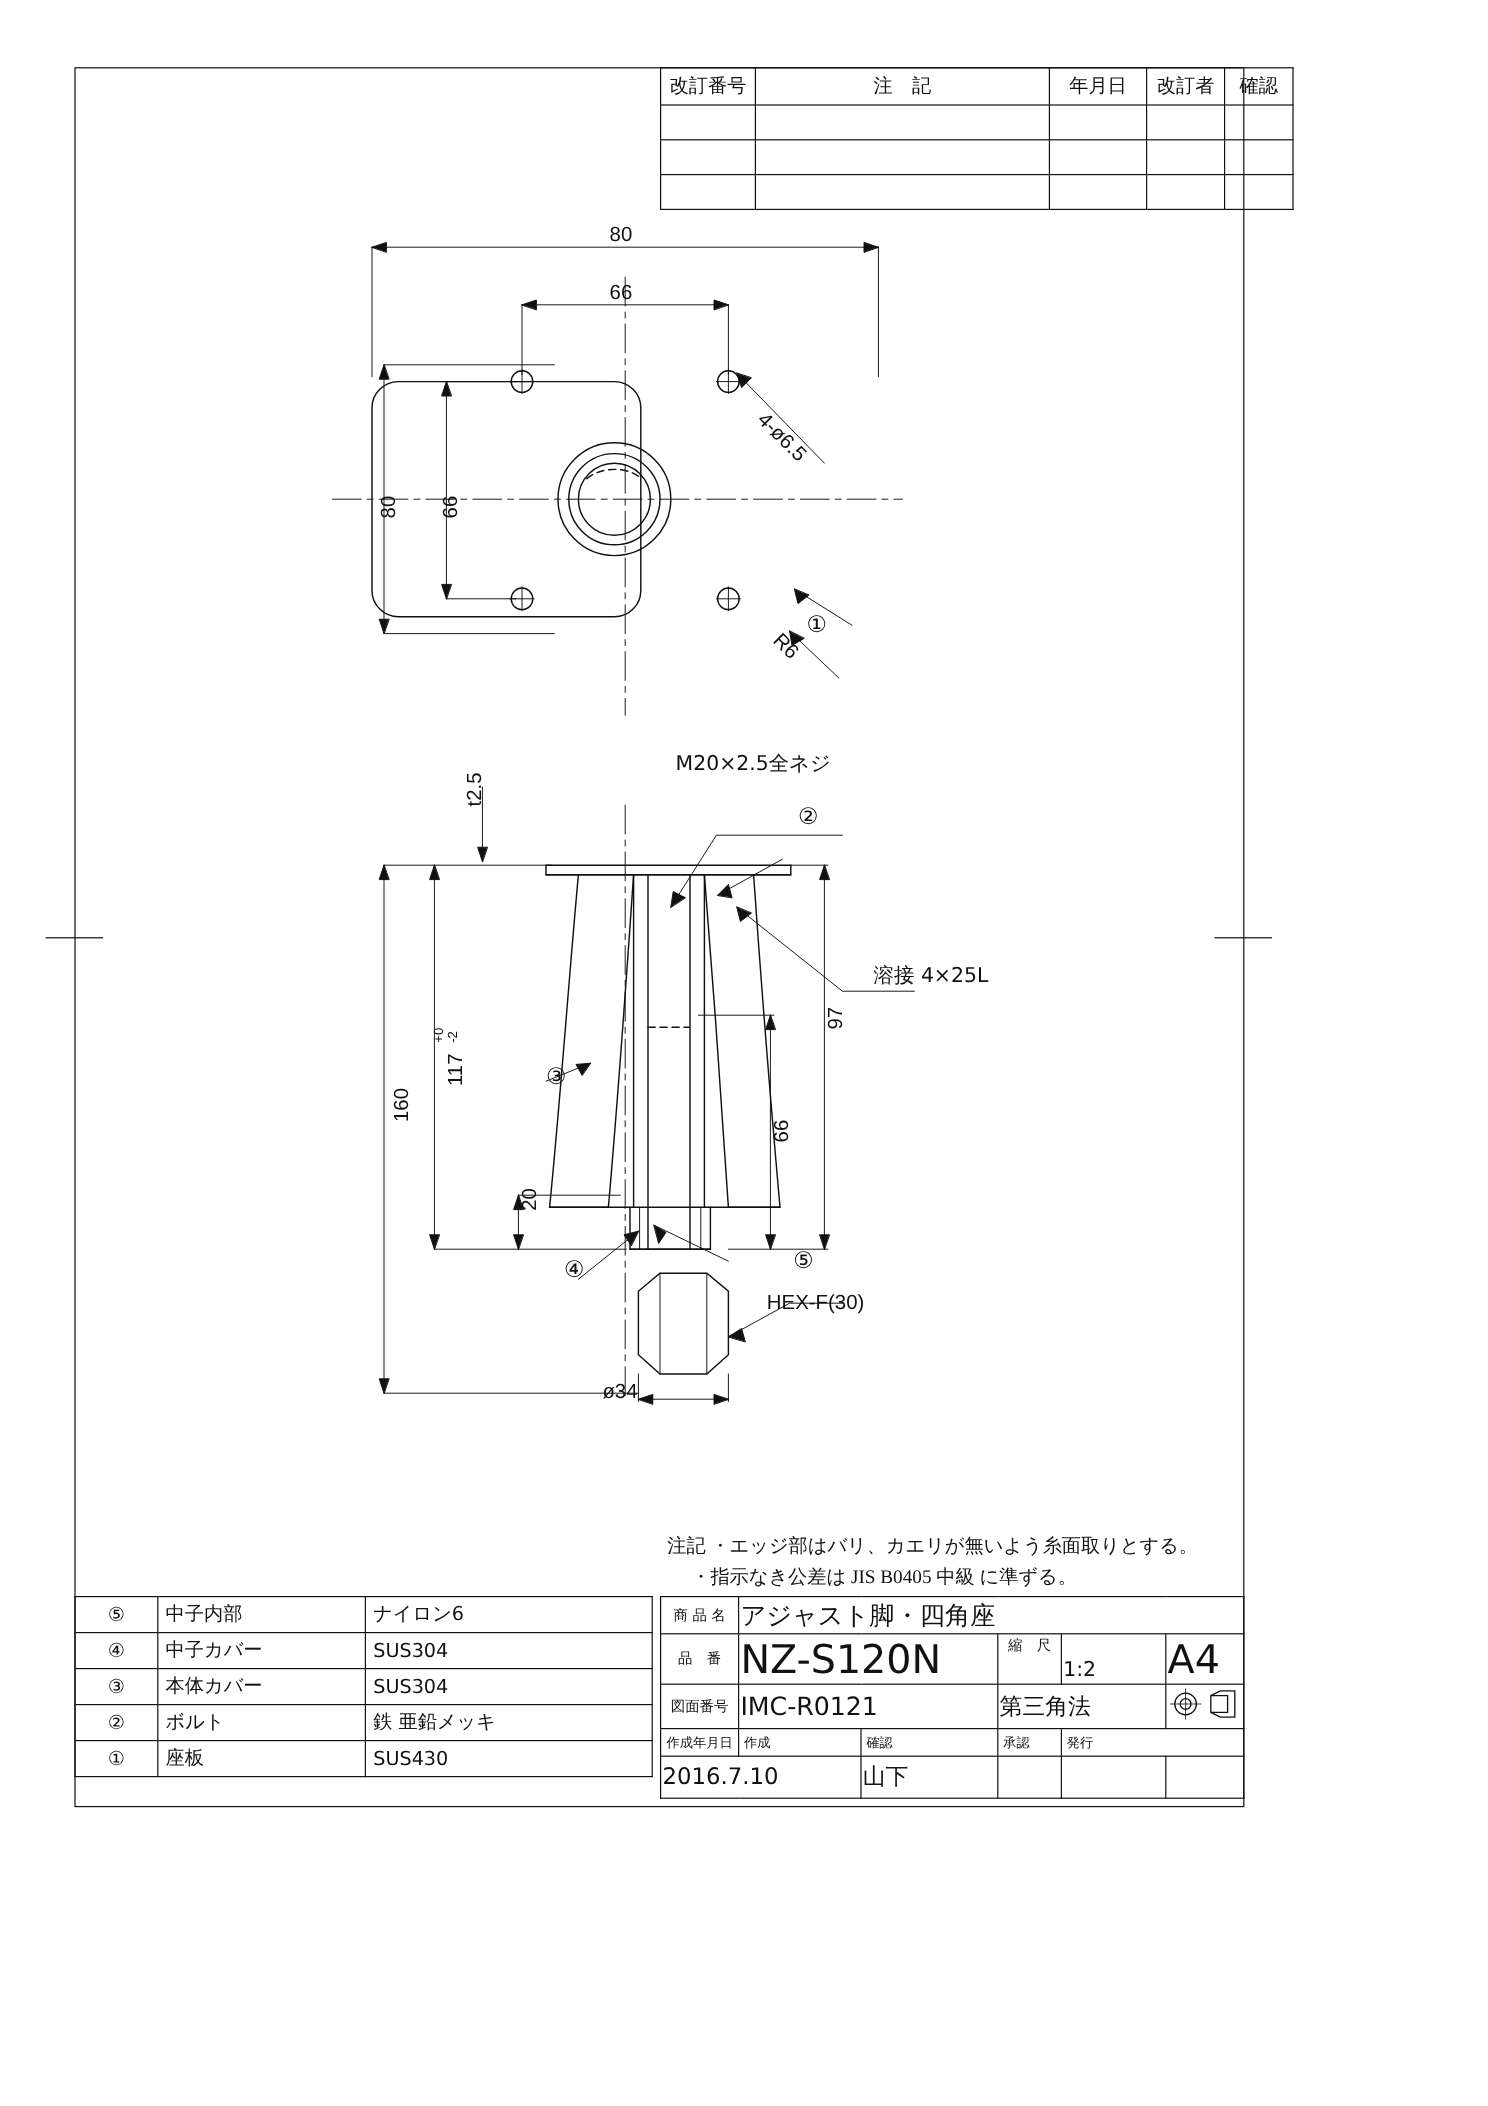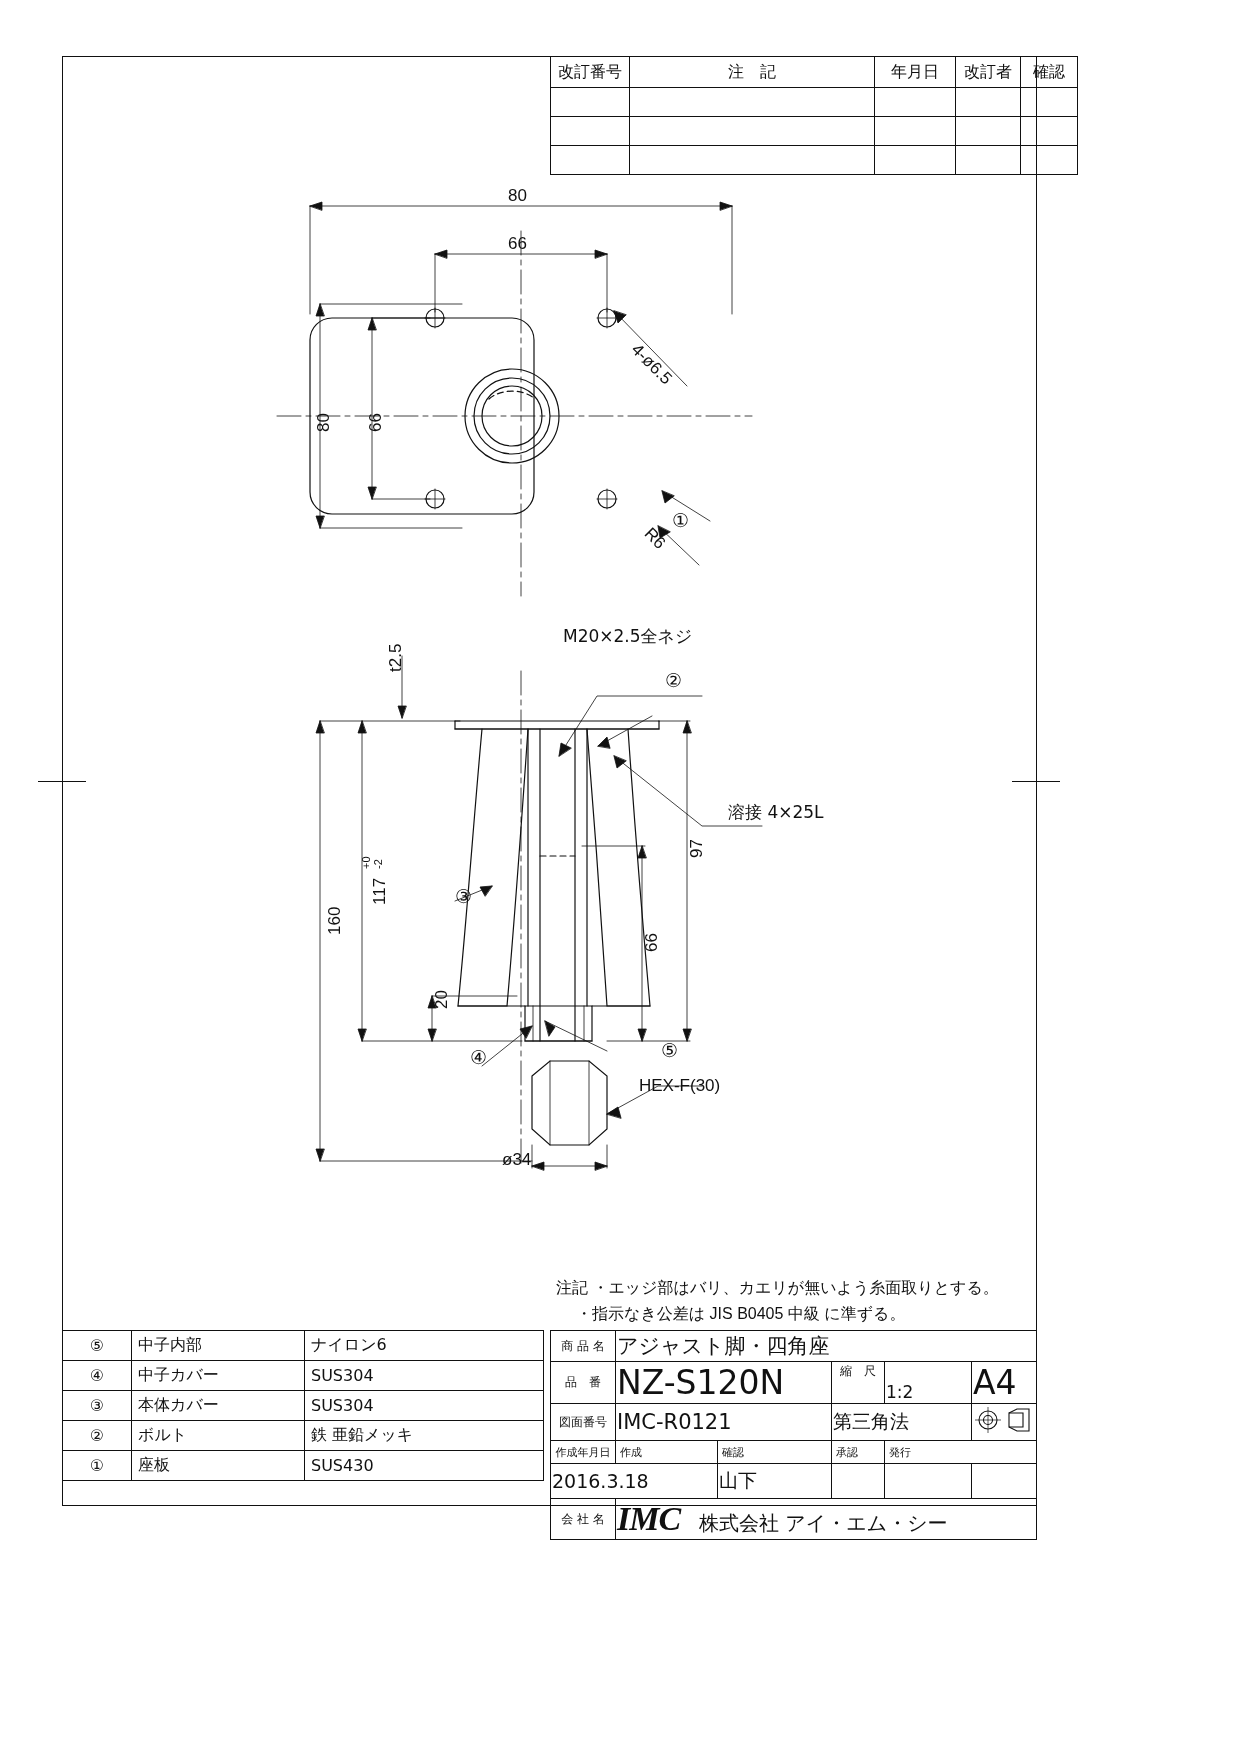--- a/index.html
+++ b/index.html
@@ -27,21 +27,21 @@
   .pt-no{width:56px;text-align:center;}
   .pt-name{width:160px;padding-left:10px;}
   .pt-mat{width:226px;padding-left:12px;}
 
   .titleblock{position:absolute;left:550px;top:1330px;width:487px;height:176px;}
   .tb td{border:1.2px solid #111;font-family:"DejaVu Sans",sans-serif;}
   .tb{border-collapse:collapse;font-size:15px;}
   .lbl{font-size:12px;width:62px;text-align:center;color:#111;}
   .big{font-size:33px;text-align:left;font-family:"Liberation Sans",sans-serif;}
   .mid{font-size:21px;font-family:"Liberation Sans",sans-serif;}
-  .note{position:absolute;font-size:16px;font-family:Liberation Sans, sans-serif;white-space:nowrap;}
+  .note{position:absolute;font-size:16px;font-family:Liberation Serif, serif;white-space:nowrap;}
   .logo{font-family:"Liberation Serif",serif;font-size:34px;font-weight:bold;font-style:italic;letter-spacing:-1px;}
 </style>
 </head>
 <body>
 
 <div class="sheet">
 
   <div class="frame"></div>
   <div class="centermark-l"></div>
   <div class="centermark-r"></div>
@@ -327,30 +327,23 @@
         </td>
       </tr>
       <tr>
         <td class="lbl" style="height:20px;font-size:11px;">作成年月日</td>
         <td style="font-size:11px;padding-left:4px;width:96px;">作成</td>
         <td style="font-size:11px;padding-left:4px;">確認</td>
         <td style="font-size:11px;padding-left:4px;">承認</td>
         <td colspan="2" style="font-size:11px;padding-left:4px;">発行</td>
       </tr>
       <tr>
-        <td colspan="2" class="mid" style="height:32px;font-size:19px;">2016.3.18</td>
+        <td colspan="2" class="mid" style="height:32px;font-size:19px;">2016.7.10</td>
         <td class="mid" style="font-size:19px;font-family:'DejaVu Sans',sans-serif;">山下</td>
         <td></td>
         <td></td>
         <td></td>
       </tr>
-      <tr>
-        <td class="lbl" style="height:38px;">会 社 名</td>
-        <td colspan="5" style="height:38px;">
-          <span class="logo">IMC</span>
-          <span style="font-size:20px;font-family:'DejaVu Sans',sans-serif;padding-left:14px;">株式会社  アイ・エム・シー</span>
-        </td>
-      </tr>
     </tbody>
       </table>
   </div>
 
 </div>
 
 </body></html>

